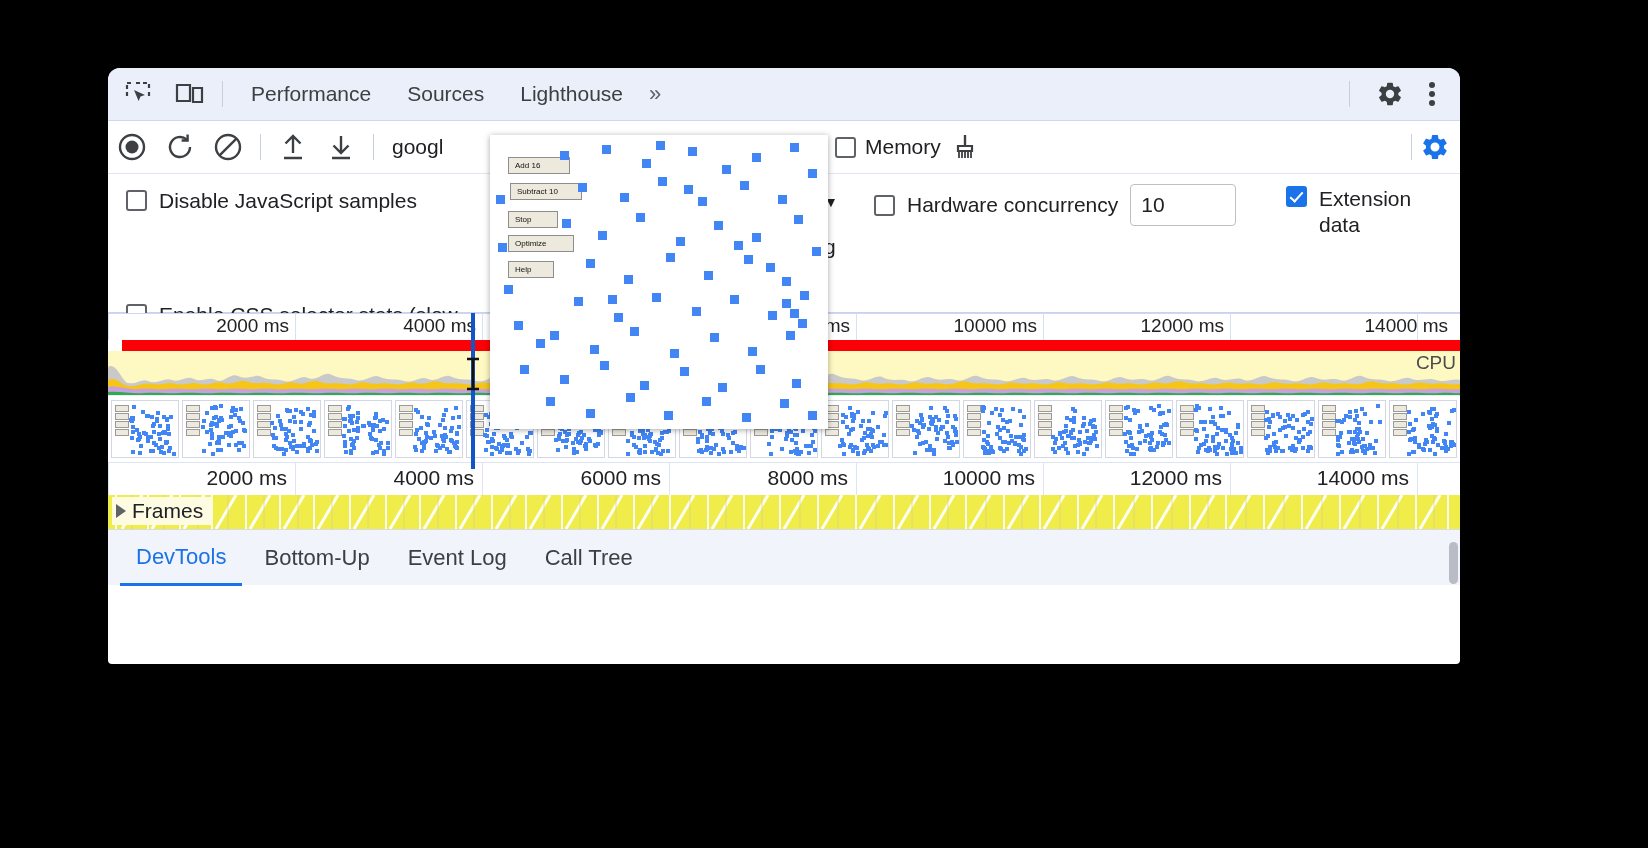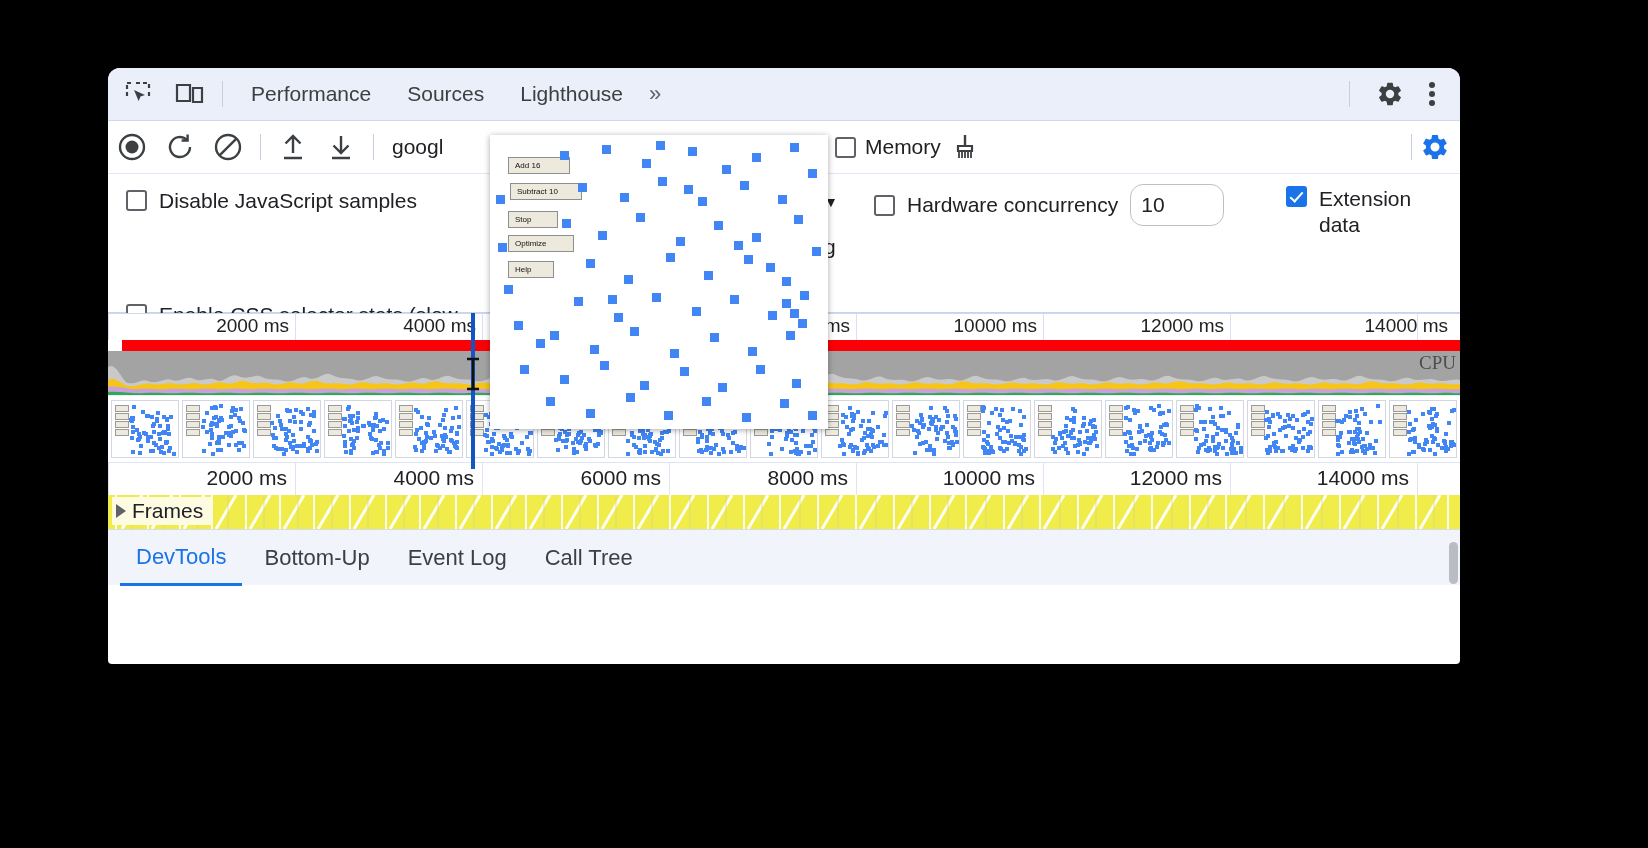--- a/index.html
+++ b/index.html
@@ -156,22 +156,22 @@
     position: absolute;
     color: #202124;
     font-size: 14px;
   }
   .hw-row {
     position: absolute;
     display: flex; align-items: center; gap: 12px;
     font-size: 21px; color: #202124;
   }
   .hw-input {
-    width: 94px; height: 42px;
-    border: 1px solid #bdc1c6; border-radius: 13px;
+    width: 106px; height: 42px;
+    border: 1px solid #bdc1c6; border-radius: 4px;
     font-size: 21px; color: #202124;
     padding: 0 10px; box-sizing: border-box;
     display: flex; align-items: center;
     background: #fff;
   }
   .ext-row {
     position: absolute;
     display: flex; align-items: flex-start; gap: 12px;
     font-size: 21px; color: #202124; width: 150px;
   }
@@ -195,23 +195,22 @@
     transform: translateX(-100%);
     padding-right: 6px;
     white-space: nowrap;
   }
   .redbar {
     position: absolute; height: 11px; background: #fb0007;
   }
   .cpu-band {
     position: relative;
     height: 44px;
-    background: #a3a3a3;
+    background: #fef9c3;
     overflow: hidden;
-    font-family: Liberation Serif, serif;
   }
   .band-label {
     position: absolute; right: 4px; top: 1px;
     font-size: 19px; color: #4d4d4d; font-weight: 500;
     z-index: 5;
   }
   .net-band {
     position: relative;
     height: 22px;
     background: #fff;

